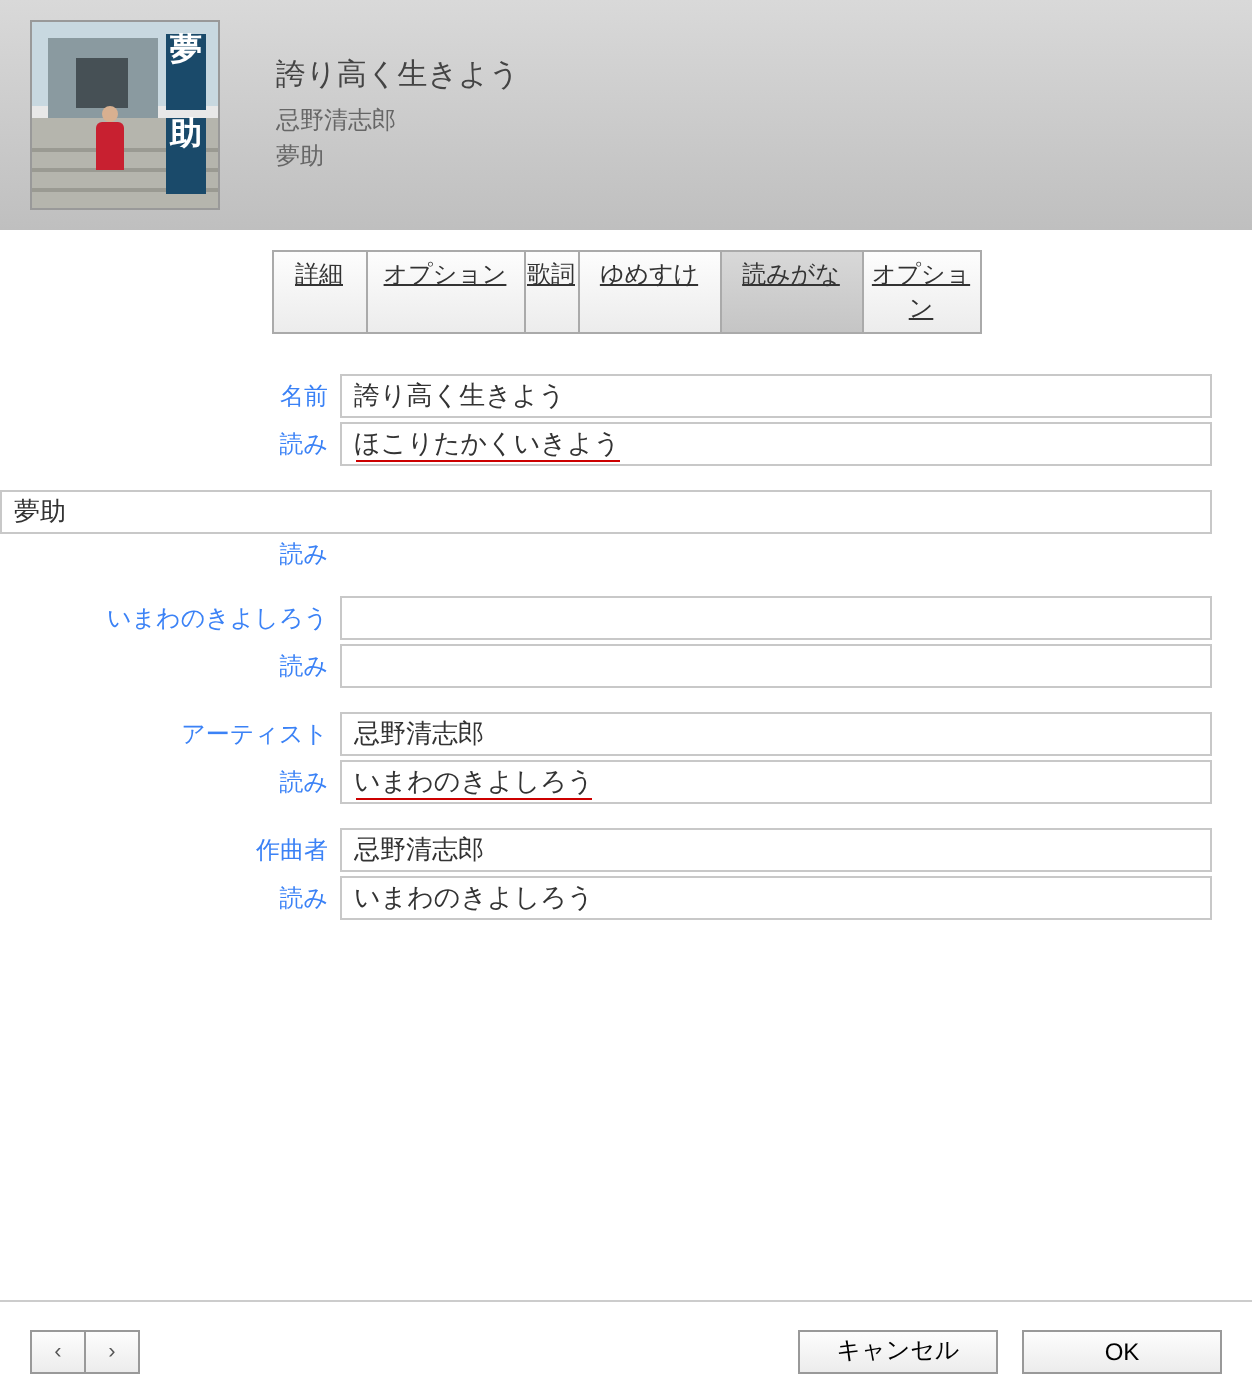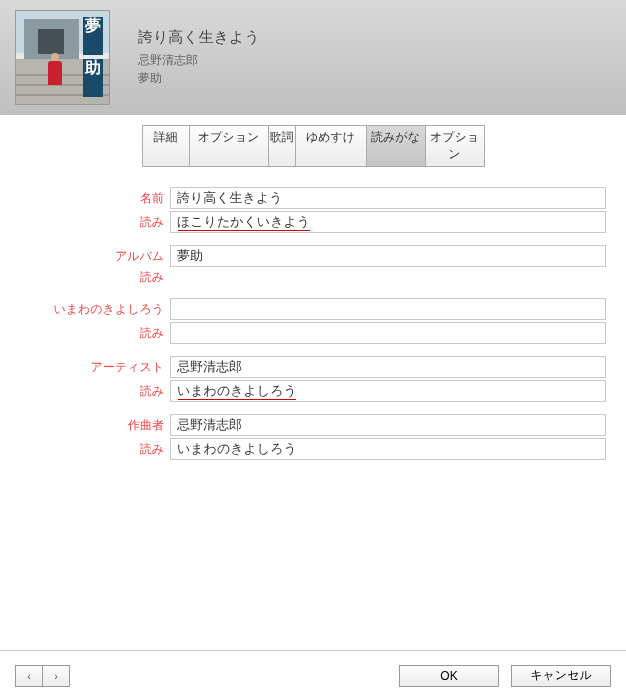--- a/index.html
+++ b/index.html
@@ -51,56 +51,57 @@
   }
   .header-sub {
     font-size: 12px;
     color: #666;
     line-height: 1.5;
   }
   .tabs {
     display: flex;
     justify-content: center;
     padding-top: 10px;
+    text-decoration: underline;
   }
   .tab {
     border: 1px solid #aaa;
     background: linear-gradient(#fdfdfd, #ececec);
     padding: 3px 0;
     font-size: 12px;
     text-align: center;
     cursor: pointer;
     margin-left: -1px;
   }
   .tab:first-child { margin-left: 0; }
   .tab.active {
     background: linear-gradient(#d8d8d8, #c5c5c5);
   }
   .tab.t1 { width: 48px; }
   .tab.t2 { width: 80px; }
   .tab.t3 { width: 28px; }
   .tab.t4 { width: 72px; }
-  .tab.t5 { width: 60px; }
+  .tab.t5 { width: 72px; }
   .tab.t6 { width: 60px; }
 
   .form-area {
     padding: 20px 20px 0 0;
   }
   .group {
     margin-bottom: 12px;
   }
   .row {
     display: flex;
     align-items: center;
     margin-bottom: 2px;
   }
   .label {
     width: 170px;
     text-align: right;
-    color: #ef4444;
+    color: #3b82f6;
     font-size: 12px;
     padding-right: 6px;
   }
   .input-wrap {
     flex: 1;
     position: relative;
   }
   .field {
     width: 100%;
     height: 22px;
@@ -203,21 +204,20 @@
       <div class="label">読み</div>
       <div class="input-wrap">
         <input class="field" value="ほこりたかくいきよう" style="">
         <div class="underline-red" style="width:132px"></div>
       </div>
     </div>
   </div>
 
   <div class="group">
     <div class="row">
-      <div class="label">アルバム</div>
       <div class="input-wrap"><input class="field" value="夢助" style=""></div>
     </div>
     <div class="row">
       <div class="label">読み</div>
     </div>
   </div>
 
   <div class="group">
     <div class="row">
       <div class="label">いまわのきよしろう</div>
@@ -259,15 +259,15 @@
 <div class="footer">
   <div class="nav-btns">
     <div class="nav-btn">
       <span>‹</span>
     </div>
     <div class="nav-btn">
       <span>›</span>
     </div>
   </div>
   <div class="spacer"></div>
+  <button class="btn cancel">キャンセル</button>
   <button class="btn ok">OK</button>
-  <button class="btn cancel">キャンセル</button>
 </div>
 
 </body></html>

